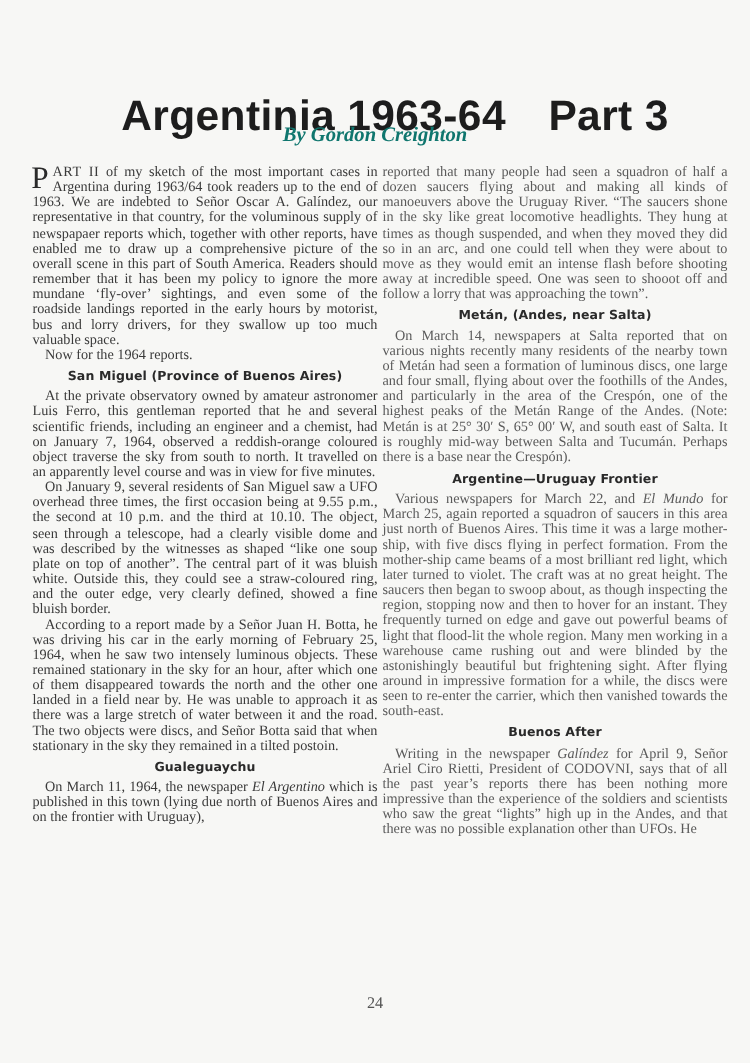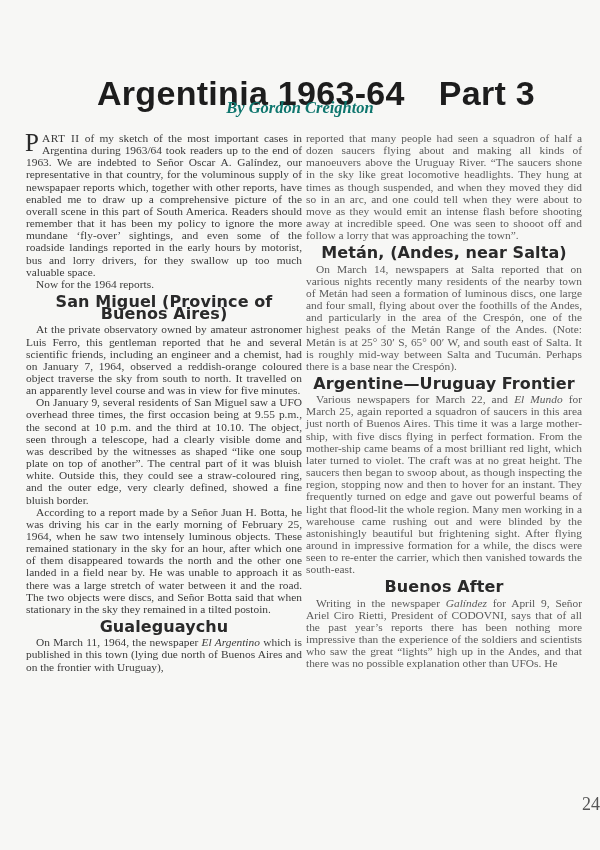--- a/index.html
+++ b/index.html
@@ -30,26 +30,26 @@
   .col p { margin: 0; text-indent: 10px; hyphens: auto; }
   .col p.noindent { text-indent: 0; }
   .dropcap {
     float: left; font-size: 25px; line-height: 20px; margin: 1px 3px 0 -1px;
     font-family: "Liberation Serif", serif; color: #2a2a2a;
   }
   .sc { font-variant: small-caps; letter-spacing: 0.5px; }
   h3 {
     margin: 6px 0 3px 0; text-align: center;
     font-family: "DejaVu Sans", sans-serif; font-weight: bold;
-    font-size: 16px; color: #2a2a2a; letter-spacing: 0.1px;
+    font-size: 10px; color: #2a2a2a; letter-spacing: 0.1px;
   }
   i { font-style: italic; }
   .pagenum {
-    position: absolute; top: 794px; left: 0; width: 600px; text-align: right;
-    font-family: "Liberation Serif", serif; font-size: 18px; color: #555;
+    position: absolute; top: 794px; left: 0; width: 600px; text-align: center;
+    font-family: "Liberation Serif", serif; font-size: 13px; color: #555;
   }
 </style>
 </head>
 <body>
 
 <div class="page">
 
   <h1 class="title"><span>Argentinia 1963-64</span><span class="gap"></span><span>Part 3</span></h1>
 
   <div class="byline">By Gordon Creighton</div>

